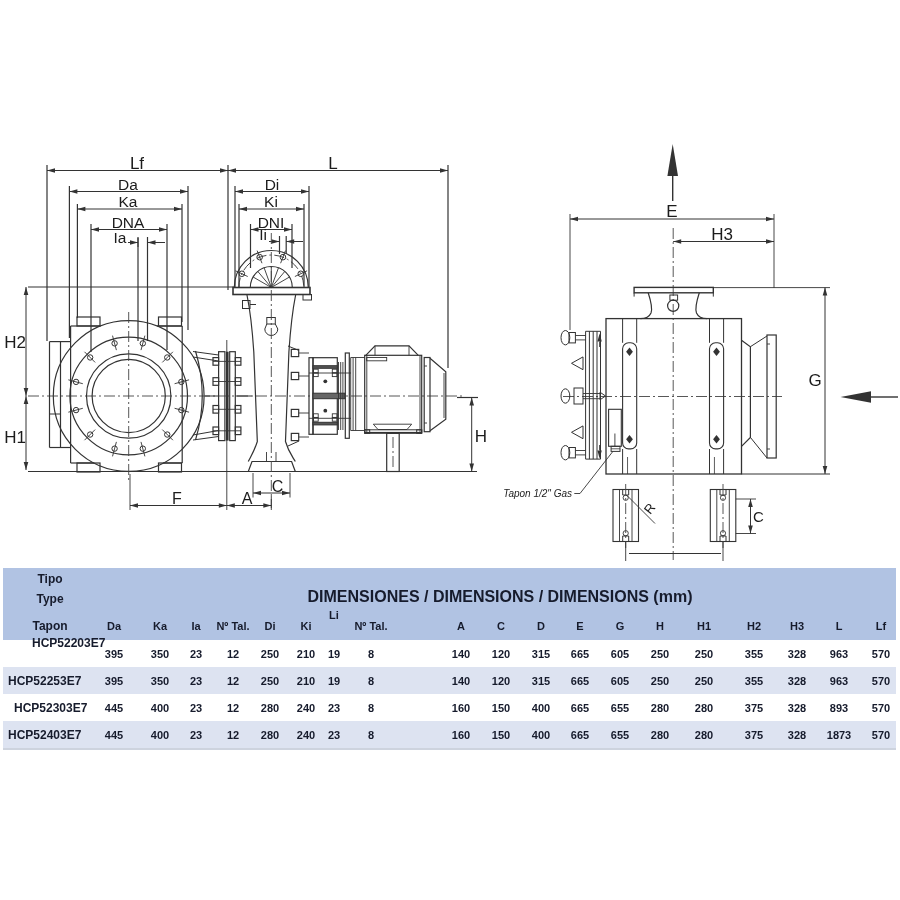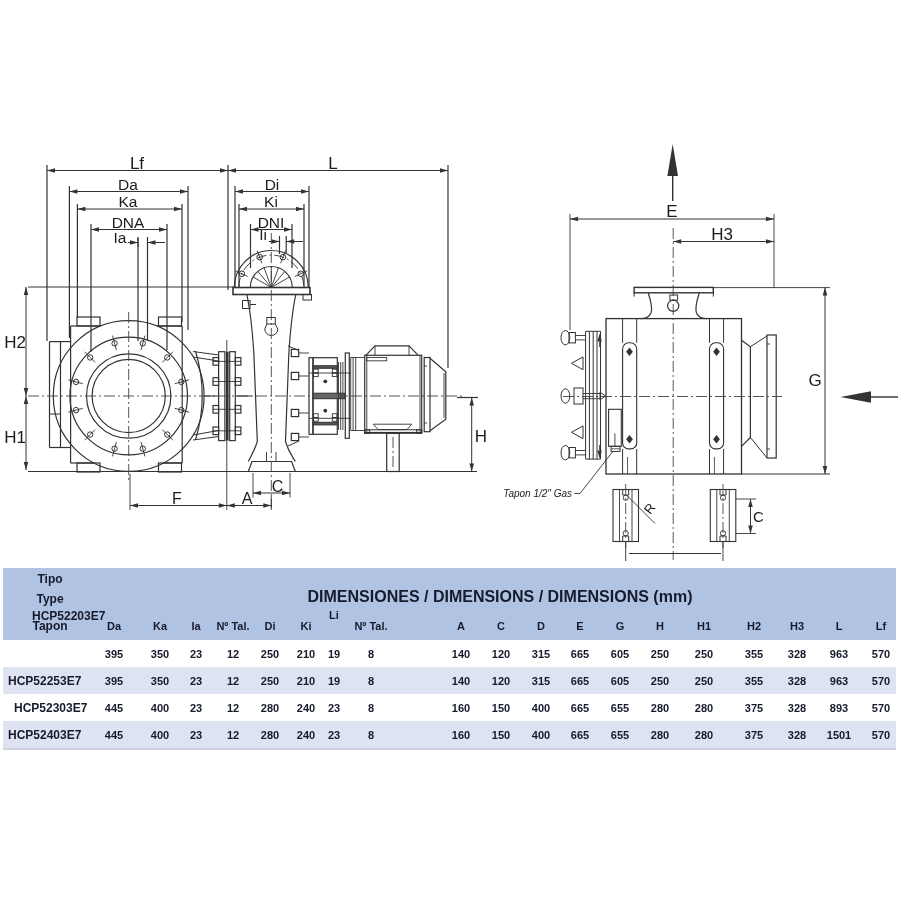--- a/index.html
+++ b/index.html
@@ -392,21 +392,21 @@
 <span class="t" style="left:501px;top:626px;">C</span>
 <span class="t" style="left:541px;top:626px;">D</span>
 <span class="t" style="left:580px;top:626px;">E</span>
 <span class="t" style="left:620px;top:626px;">G</span>
 <span class="t" style="left:660px;top:626px;">H</span>
 <span class="t" style="left:704px;top:626px;">H1</span>
 <span class="t" style="left:754px;top:626px;">H2</span>
 <span class="t" style="left:797px;top:626px;">H3</span>
 <span class="t" style="left:839px;top:626px;">L</span>
 <span class="t" style="left:881px;top:626px;">Lf</span>
-<span class="m" style="left:8px;top:616px;transform:translate(0,-50%);padding-left:24px;">HCP52203E7</span>
+<span class="m" style="left:8px;top:643px;transform:translate(0,-50%);padding-left:24px;">HCP52203E7</span>
 <span class="t" style="left:114px;top:653.5px;">395</span>
 <span class="t" style="left:160px;top:653.5px;">350</span>
 <span class="t" style="left:196px;top:653.5px;">23</span>
 <span class="t" style="left:233px;top:653.5px;">12</span>
 <span class="t" style="left:270px;top:653.5px;">250</span>
 <span class="t" style="left:306px;top:653.5px;">210</span>
 <span class="t" style="left:334px;top:653.5px;">19</span>
 <span class="t" style="left:371px;top:653.5px;">8</span>
 <span class="t" style="left:461px;top:653.5px;">140</span>
 <span class="t" style="left:501px;top:653.5px;">120</span>
@@ -470,13 +470,13 @@
 <span class="t" style="left:371px;top:734.5px;">8</span>
 <span class="t" style="left:461px;top:734.5px;">160</span>
 <span class="t" style="left:501px;top:734.5px;">150</span>
 <span class="t" style="left:541px;top:734.5px;">400</span>
 <span class="t" style="left:580px;top:734.5px;">665</span>
 <span class="t" style="left:620px;top:734.5px;">655</span>
 <span class="t" style="left:660px;top:734.5px;">280</span>
 <span class="t" style="left:704px;top:734.5px;">280</span>
 <span class="t" style="left:754px;top:734.5px;">375</span>
 <span class="t" style="left:797px;top:734.5px;">328</span>
-<span class="t" style="left:839px;top:734.5px;">1501</span>
+<span class="t" style="left:839px;top:734.5px;">1873</span>
 <span class="t" style="left:881px;top:734.5px;">570</span>
 </body></html>

